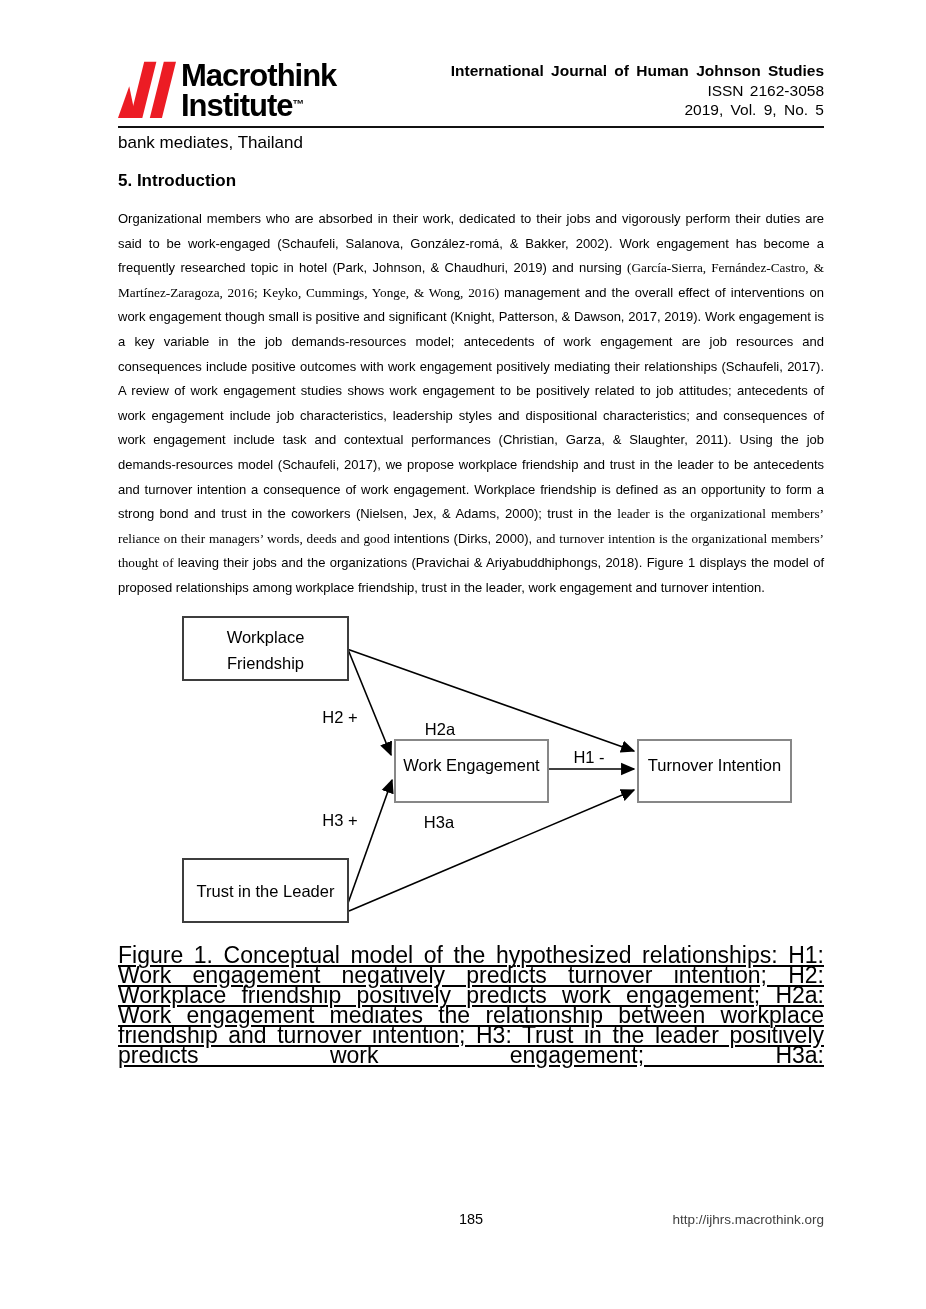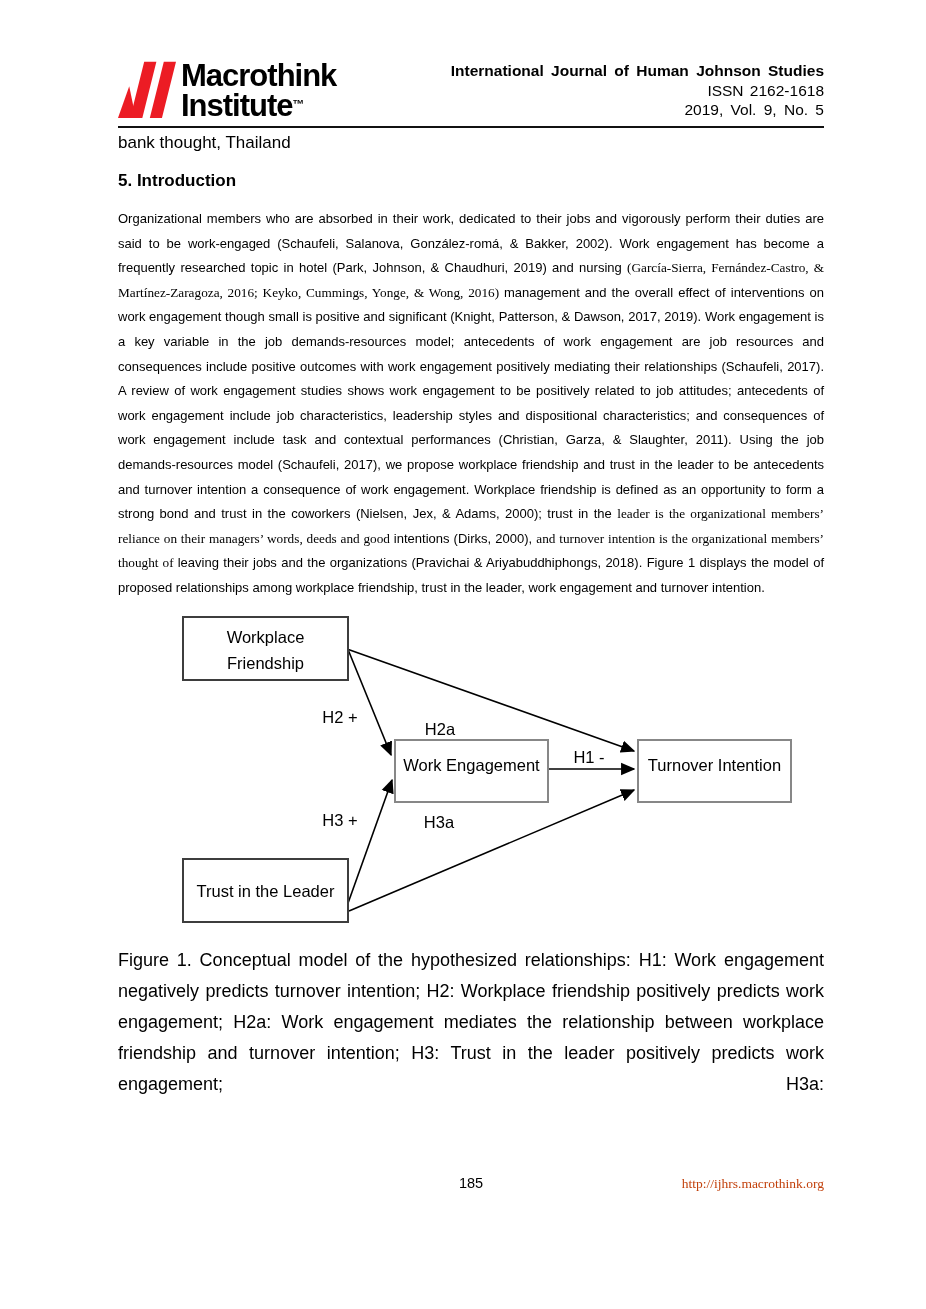--- a/index.html
+++ b/index.html
@@ -30,54 +30,54 @@
   .seg-serif { font-family:"Liberation Serif", serif; font-size:1.02em; }
   
   .figure-diagram { display:block; margin:9px 0 0 0; }
   .diagram-box { fill:#ffffff; stroke-width:2px; }
   .box-dark { stroke:#3d3d3d; }
   .box-gray { stroke:#878787; }
   .diagram-label { font-family:"Liberation Sans", sans-serif; font-size:16.5px; fill:#000; text-anchor:middle; }
   .edge-label { font-family:"Liberation Sans", sans-serif; font-size:16.5px; fill:#000; text-anchor:middle; }
   .edge-line { stroke:#000; stroke-width:1.6px; }
   
-  .figure-caption { font-size:18px; line-height:31px; text-align:justify;
-    text-align-last:justify; margin:15px 0 0 0; }
+  .figure-caption { font-size:23px; line-height:20px; text-align:justify;
+    text-align-last:justify; margin:15px 0 0 0;text-decoration:underline; }
   
-  .footer { position:absolute; top:1175px; left:110px; width:706px; height:20px; }
+  .footer { position:absolute; top:1211px; left:110px; width:706px; height:20px; }
   .page-number { position:absolute; left:0; right:0; text-align:center; font-size:14.5px; }
-  .footer-url { position:absolute; right:0; top:1px; font-size:13.5px; color:#c2410c; text-decoration:none;font-family:Liberation Serif, serif; }
+  .footer-url { position:absolute; right:0; top:1px; font-size:13.5px; color:#404040; text-decoration:none; }
 </style>
 </head>
 <body>
 
 <div class="page">
 
   <div class="header">
     <div class="logo">
       <svg class="logo-mark" viewBox="0 0 62 64">
         <polygon points="0,64 12,30 19,64" fill="#ec1c24"></polygon>
         <polygon points="13,64 28,4 41,4 26,64" fill="#ec1c24"></polygon>
         <polygon points="34,64 49,4 62,4 47,64" fill="#ec1c24"></polygon>
       </svg>
       <div class="logo-text">
         <div class="logo-line1">Macrothink</div>
         <div class="logo-line2"><span>Institute</span><span class="logo-tm">™</span></div>
       </div>
     </div>
     <div class="journal-info">
       <div class="journal-title">International Journal of Human Johnson Studies</div>
-      <div class="journal-issn">ISSN 2162-1618</div>
+      <div class="journal-issn">ISSN 2162-3058</div>
       <div class="journal-volume">2019, Vol. 9, No. 5</div>
     </div>
   </div>
   <div class="header-rule"></div>
 
   <div class="body-content">
-    <p class="running-title">bank thought, Thailand</p>
+    <p class="running-title">bank mediates, Thailand</p>
     <p class="section-heading">5. Introduction</p>
     <p class="intro-paragraph"><span class="seg-sans">Organizational members who are absorbed in their work, dedicated to their jobs and vigorously perform their duties are said to be work-engaged (Schaufeli, Salanova, González-romá, &amp; Bakker, 2002). Work engagement has become a frequently researched topic in hotel (Park, Johnson, &amp; Chaudhuri, 2019) and nursing </span><span class="seg-serif">(García-Sierra, Fernández-Castro, &amp; Martínez-Zaragoza, 2016; Keyko, Cummings, Yonge, &amp; Wong, 2016) </span><span class="seg-sans">management and the overall effect of interventions on work engagement though small is positive and significant (Knight, Patterson, &amp; Dawson, 2017, 2019). Work engagement is a key variable in the job demands-resources model; antecedents of work engagement are job resources and consequences include positive outcomes with work engagement positively mediating their relationships (Schaufeli, 2017). A review of work engagement studies shows work engagement to be positively related to job attitudes; antecedents of work engagement include job characteristics, leadership styles and dispositional characteristics; and consequences of work engagement include task and contextual performances (Christian, Garza, &amp; Slaughter, 2011). Using the job demands-resources model (Schaufeli, 2017), we propose workplace friendship and trust in the leader to be antecedents and turnover intention a consequence of work engagement. Workplace friendship is defined as an opportunity to form a strong bond and trust in the coworkers (Nielsen, Jex, &amp; Adams, 2000); trust in the </span><span class="seg-serif">leader is the organizational members’ reliance on their managers’ words, deeds and good </span><span class="seg-sans">intentions (Dirks, 2000), </span><span class="seg-serif">and turnover intention is the organizational members’ thought of </span><span class="seg-sans">leaving their jobs and the organizations (Pravichai &amp; Ariyabuddhiphongs, 2018). Figure 1 displays the model of proposed relationships among workplace friendship, trust in the leader, work engagement and turnover intention.</span></p>
 
     <svg class="figure-diagram" viewBox="0 0 706 320" width="706" height="320">
       <defs>
         <marker id="ah" viewBox="0 0 10 10" refX="9" refY="5" markerWidth="9" markerHeight="9" orient="auto">
           <path d="M0,0.6 L10,5 L0,9.4 z" fill="#000"></path>
         </marker>
       </defs>
 

